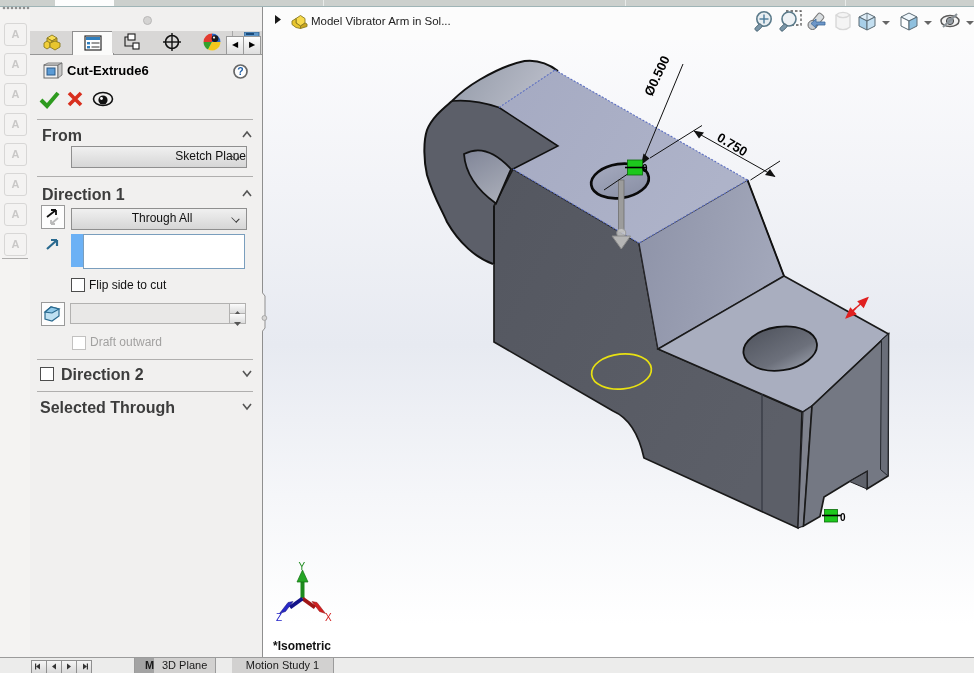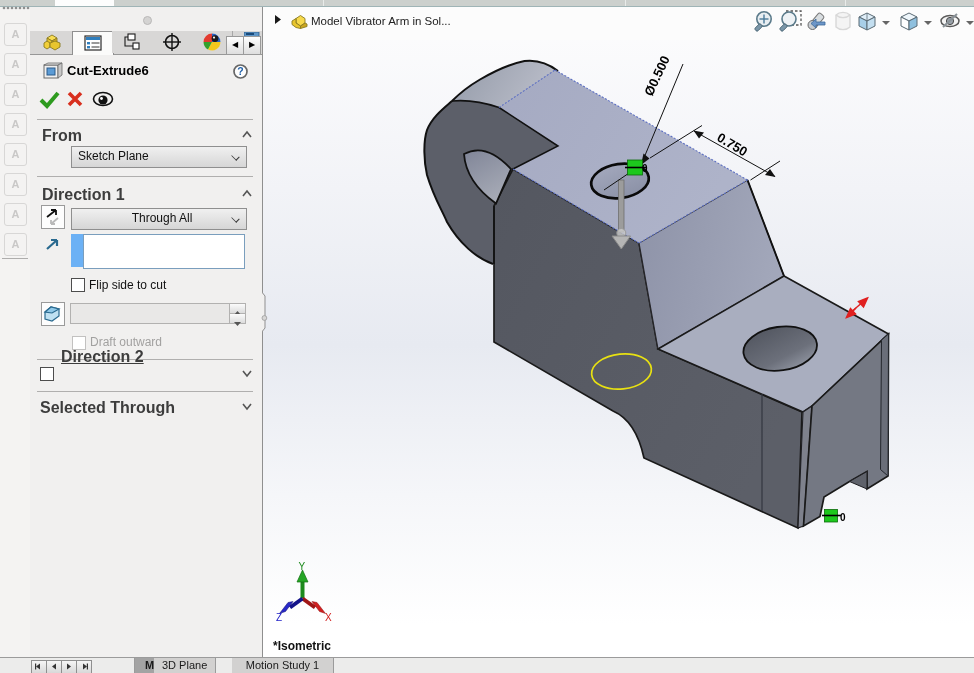--- a/index.html
+++ b/index.html
@@ -353,21 +353,21 @@
       <ellipse cx="65" cy="10" rx="9.5" ry="6.5" fill="none" stroke="#111" stroke-width="1.6"></ellipse>
       <circle cx="65" cy="11" r="4.6" fill="#111"></circle>
       <circle cx="63.5" cy="9.5" r="1.4" fill="#fff"></circle>
     </svg>
     <div class="secline" style="top:112px;"></div>
 
     <div class="sechead" style="top:120px;">From</div>
     <svg class="chev" style="top:123px;">
       <path d="M1,7 L5,2 L9,7" fill="none" stroke="#555" stroke-width="1.6"></path>
     </svg>
-    <div class="dropdown" style="left:41px;top:139px;width:168px;">Sketch Plane<div class="dar"></div></div>
+    <div class="dropdown" style="left:41px;top:139px;width:168px;text-align:right;">Sketch Plane<div class="dar"></div></div>
     <div class="secline" style="top:169px;"></div>
 
     <div class="sechead" style="top:179px;">Direction 1</div>
     <svg class="chev" style="top:182px;">
       <path d="M1,7 L5,2 L9,7" fill="none" stroke="#555" stroke-width="1.6"></path>
     </svg>
     <div class="sqbtn" style="left:11px;top:198px;">
       <svg width="22" height="22">
         <path d="M5,11 L14,4 M14,4 L14,9 M14,4 L9,4" stroke="#111" stroke-width="1.8" fill="none"></path>
         <path d="M16,12 L9,18 M9,18 L9,14 M9,18 L13,18" stroke="#b9b9b9" stroke-width="1.8" fill="none"></path>
@@ -395,21 +395,21 @@
       <div style="position:absolute;right:0;bottom:0;width:15px;height:9px;background:linear-gradient(#fbfbfb,#dcdcdc);border-left:1px solid #b2b1b0;">
         <svg width="15" height="9">
           <polygon points="4,3 7.5,7 11,3" fill="#555"></polygon>
         </svg></div>
     </div>
     <div class="cb" style="left:42px;top:329px;border-color:#c2c1c0;"></div>
     <div class="cbl" style="left:60px;top:328px;color:#a2a1a0;">Draft outward</div>
     <div class="secline" style="top:352px;"></div>
 
     <div class="cb" style="left:10px;top:360px;"></div>
-    <div class="sechead" style="left:31px;top:341px;text-decoration:underline;">Direction 2</div>
+    <div class="sechead" style="left:31px;top:359px;">Direction 2</div>
     <svg class="chev" style="top:362px;">
       <path d="M1,2 L5,7 L9,2" fill="none" stroke="#555" stroke-width="1.6"></path>
     </svg>
     <div class="secline" style="top:384px;"></div>
 
     <div class="sechead" style="left:10px;top:392px;">Selected Through</div>
     <svg class="chev" style="top:395px;">
       <path d="M1,2 L5,7 L9,2" fill="none" stroke="#555" stroke-width="1.6"></path>
     </svg>
   </div>

